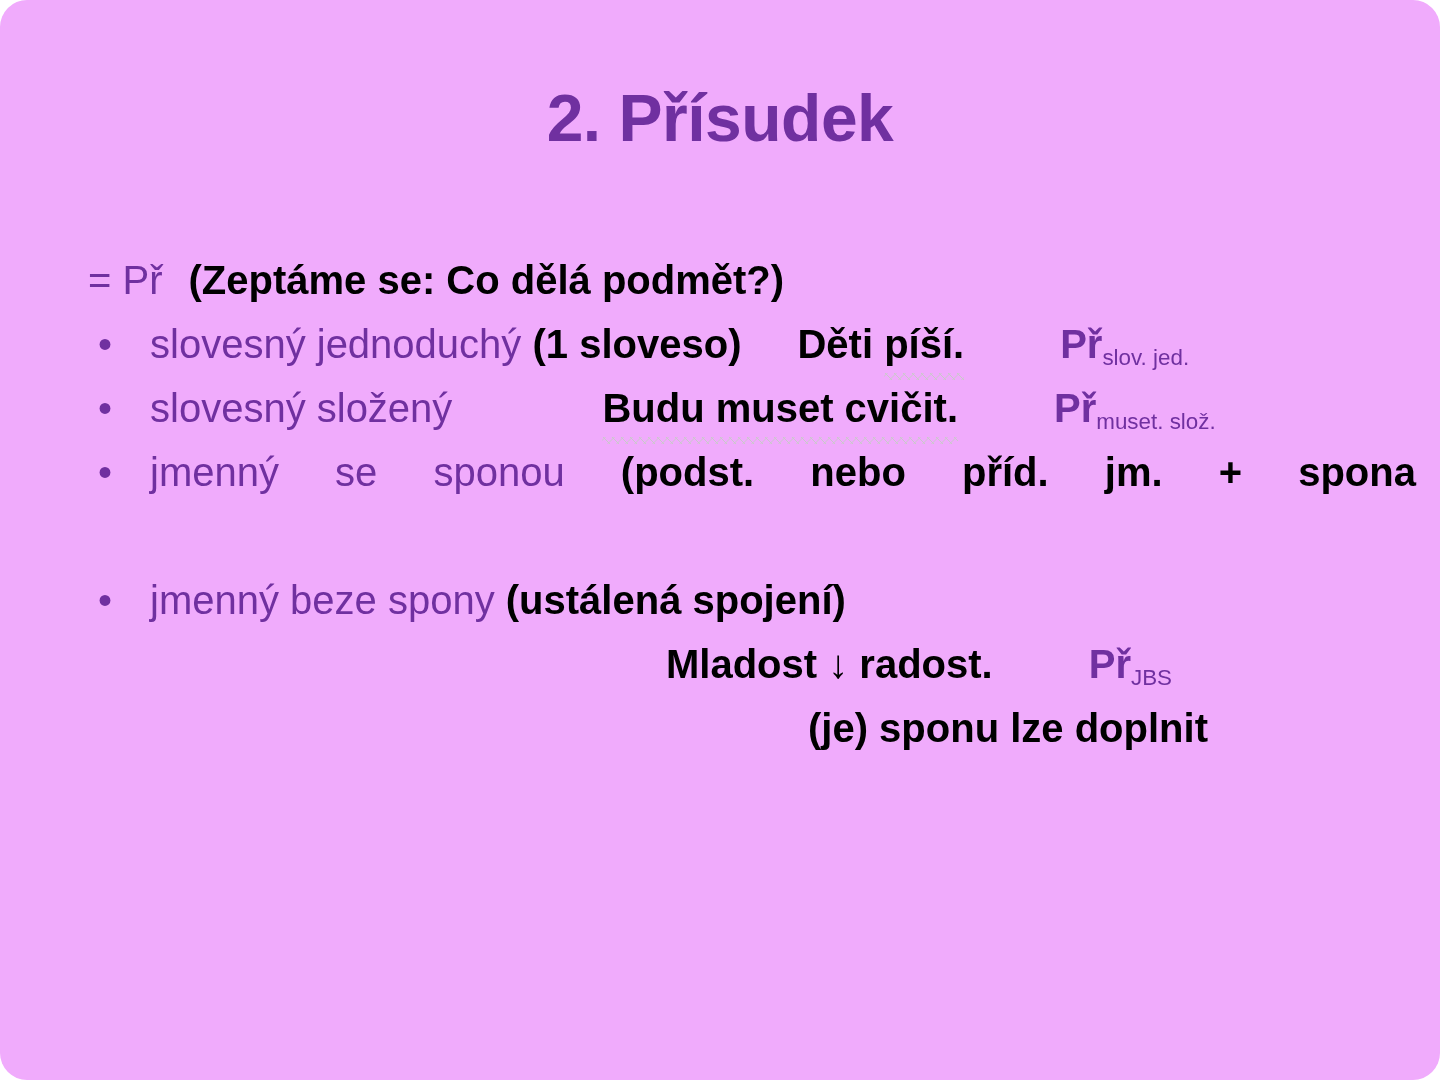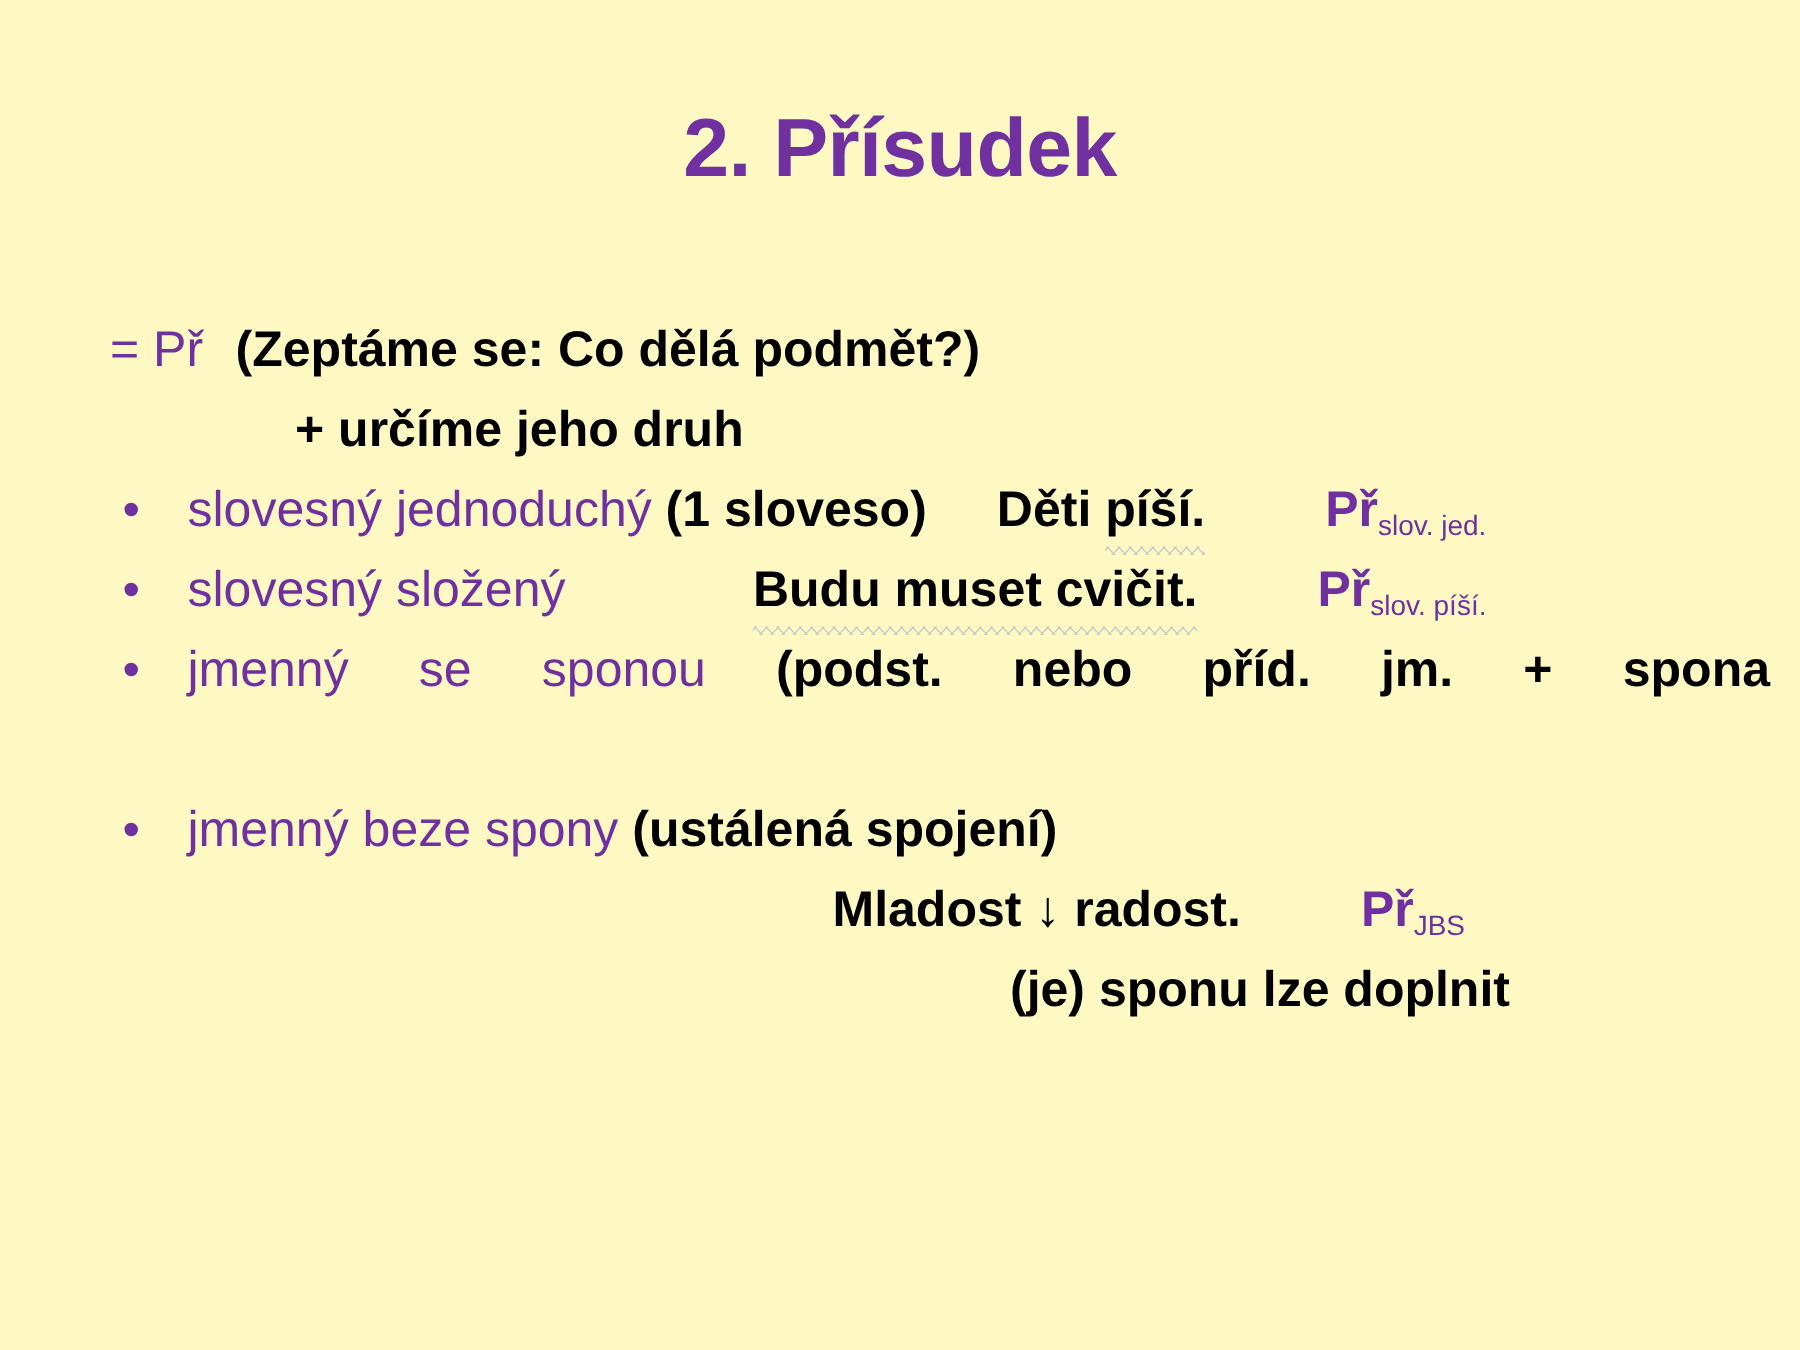--- a/index.html
+++ b/index.html
@@ -12,21 +12,22 @@
     height: 1080px;
     font-family: "Liberation Sans", sans-serif;
     color: #000000;
     overflow: hidden;
     position: relative;
   }
 
   .slide {
     position: absolute;
     inset: 0;
-    background: #fef9c3;
+    background: #f0abfc;
+    border-radius: 27px;
   }
 
   
   .slide-title {
     position: absolute;
     top: 82px;
     left: 0;
     width: 1440px;
     text-align: center;
     font-size: 66px;
@@ -137,32 +138,29 @@
 <div class="slide">
 
   <div class="slide-title">2. Přísudek</div>
 
   <div class="body-block">
 
     <div class="line">
       <span class="purple">= Př</span><span class="nbsp-gap"></span><span class="blk">(Zeptáme se: Co dělá podmět?)</span>
     </div>
 
-    <div class="line indent-1">
-      <span class="blk">+ určíme jeho druh</span>
-    </div>
 
     <div class="bullet-line">
       <span class="dot">•</span>
       <span class="purple">slovesný jednoduchý</span><span class="blk"> </span><span class="blk">(1 sloveso)</span><span class="nbsp-gap-lg"></span><span class="blk">Děti </span><span class="squiggle blk">píší.</span><span class="nbsp-gap-xl"></span><span class="mark"><span>Př</span><sub>slov. jed.</sub></span>
     </div>
 
     <div class="bullet-line">
       <span class="dot">•</span>
-      <span class="purple">slovesný složený</span><span class="nbsp-gap-xxl"></span><span class="squiggle blk">Budu muset cvičit.</span><span class="nbsp-gap-xl"></span><span class="mark"><span>Př</span><sub>slov. píší.</sub></span>
+      <span class="purple">slovesný složený</span><span class="nbsp-gap-xxl"></span><span class="squiggle blk">Budu muset cvičit.</span><span class="nbsp-gap-xl"></span><span class="mark"><span>Př</span><sub>muset. slož.</sub></span>
     </div>
 
     <div class="bullet-line bullet-just">
       <span class="dot">•</span>
       <span class="purple">jmenný se sponou</span>
       <span class="blk">(podst. nebo příd. jm. + spona</span>
     </div>
 
 
     <div class="spacer-line"></div>

